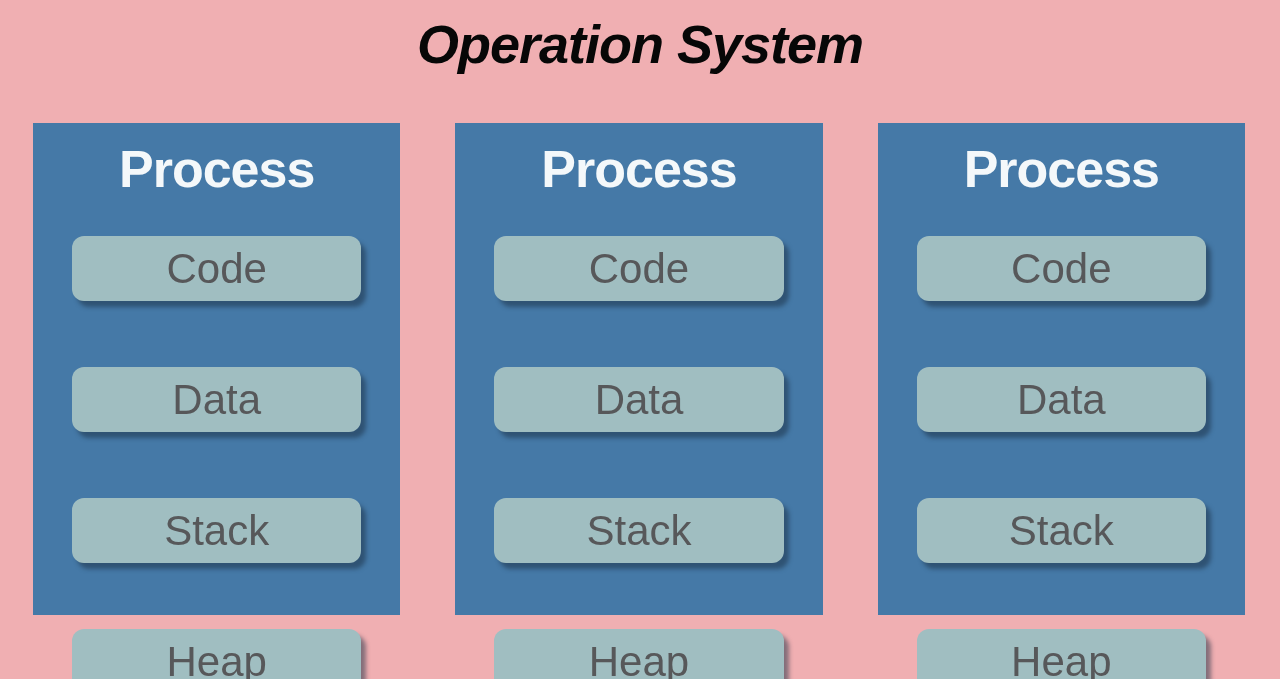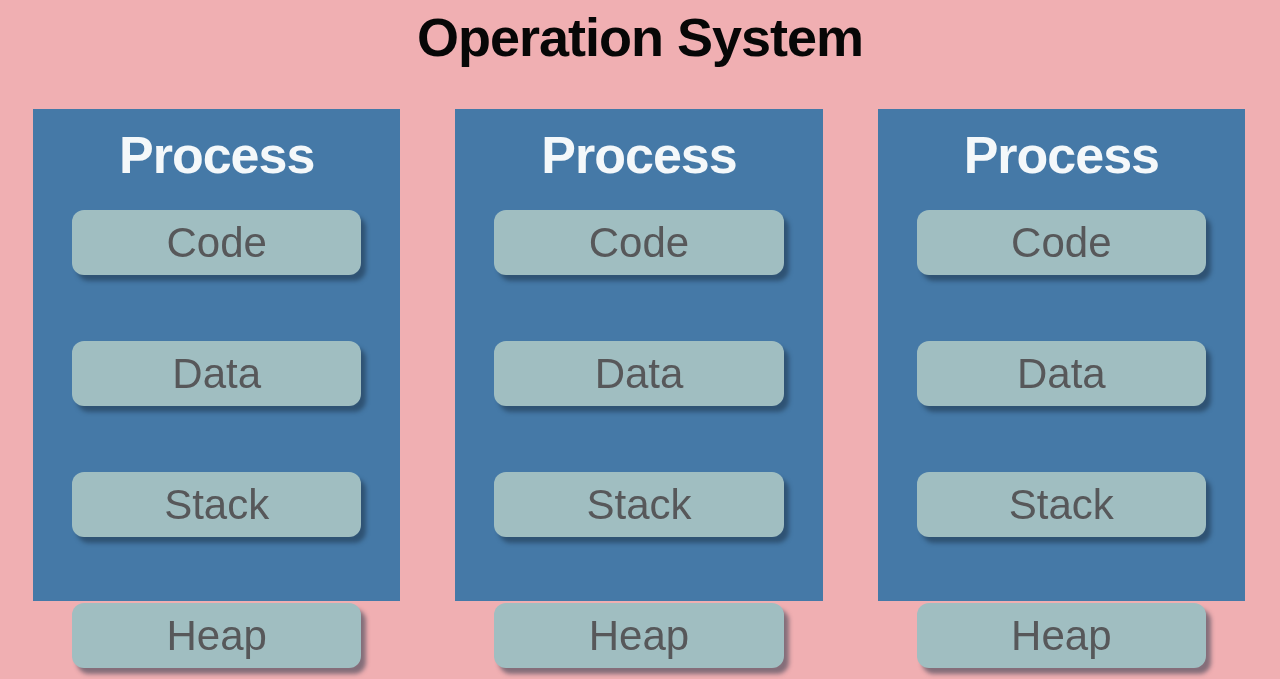--- a/index.html
+++ b/index.html
@@ -12,32 +12,33 @@
     background: #f0afb2;
     font-family: "Liberation Sans", sans-serif;
     overflow: hidden;
   }
   .canvas {
     position: relative;
     width: 1280px;
     height: 679px;
   }
   .diagram-title {
-    margin: 4px;
+    margin: 11px;
     padding-top: 5px;
     text-align: center;
     font-size: 54px;
     line-height: 1.05;
     font-weight: 700;
     color: #070707;
     letter-spacing: -1px;
+    font-style: italic;
   }
   .process-row {
     position: absolute;
-    top: 105px;
+    top: 112px;
     left: 33px;
     width: 1212px;
     height: 492px;
     display: flex;
     gap: 55px;
   }
   .process-box {
     flex: 1 1 0;
     background: #4579a7;
     box-sizing: border-box;
@@ -60,21 +61,21 @@
     background: #a0bec1;
     box-shadow: 5px 6px 4px rgba(25, 45, 66, 0.5);
     display: flex;
     align-items: center;
     justify-content: center;
     font-size: 42px;
     font-weight: 400;
     color: #57585a;
   }
   .segment:first-of-type {
-    margin-top: 22px;
+    margin-top: 34px;
   }
 </style>
 </head>
 <body>
 
 <div class="canvas">
 
   <h1 class="diagram-title">Operation System</h1>
 
   <div class="process-row">

